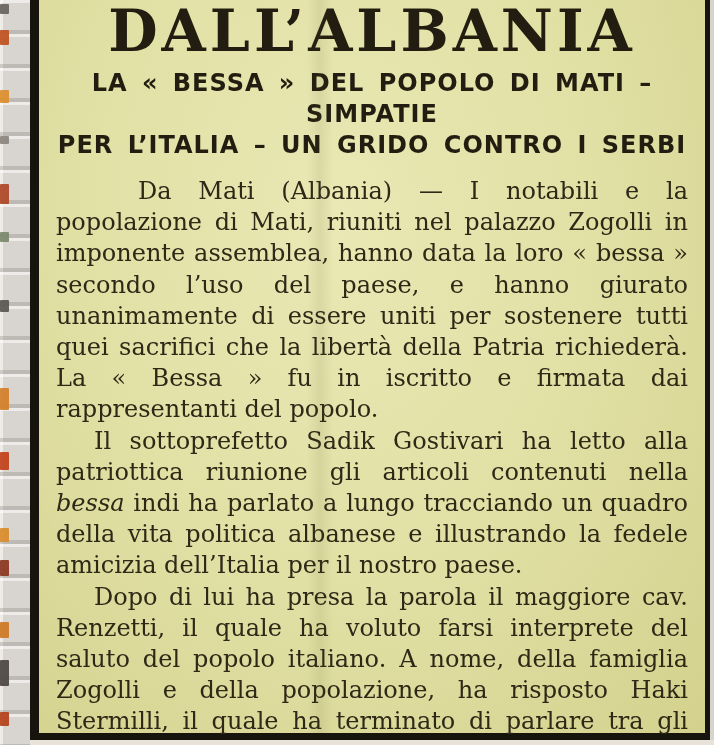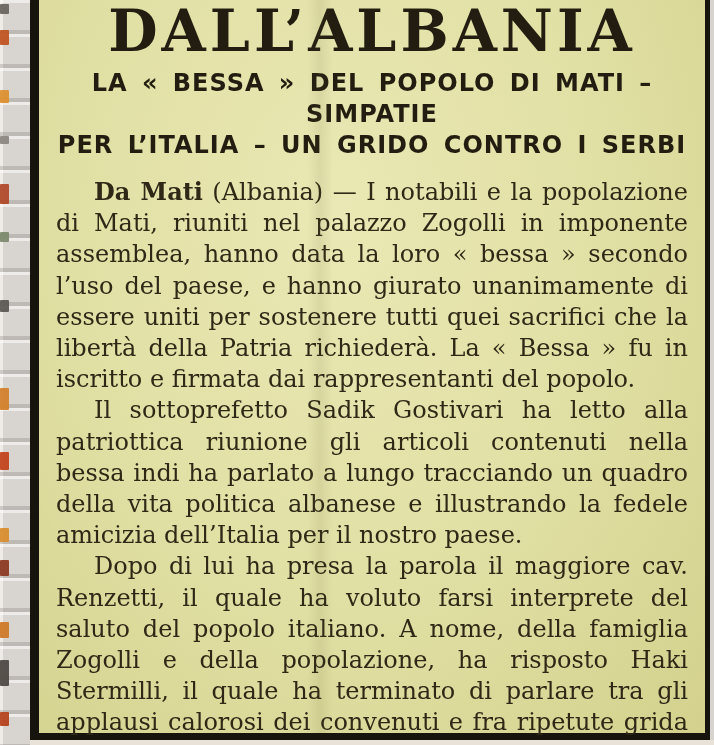--- a/index.html
+++ b/index.html
@@ -69,22 +69,22 @@
   }
   
   .body{
     margin-top:15px;
     padding:0 5px;
     font-size:24px;line-height:31.2px;
     text-align:justify;
     color:var(--ink);
   }
   .body p{margin:0;text-indent:38px;}
-  .b{font-weight:bold;}
-  .i{}
+  .b{font-weight:normal;margin-left:44px;}
+  .i{font-style:italic;}
   .p-last{text-align-last:justify;}
 </style>
 </head>
 <body>
 
 <div class="margin-strip">
   <span class="mark" style="top:4px;height:10px;background:#6a6660"></span>
   <span class="mark" style="top:30px;height:15px;background:#c05423"></span>
   <span class="mark" style="top:90px;height:13px;background:#dd9030"></span>
   <span class="mark" style="top:136px;height:8px;background:#8d8881"></span>

